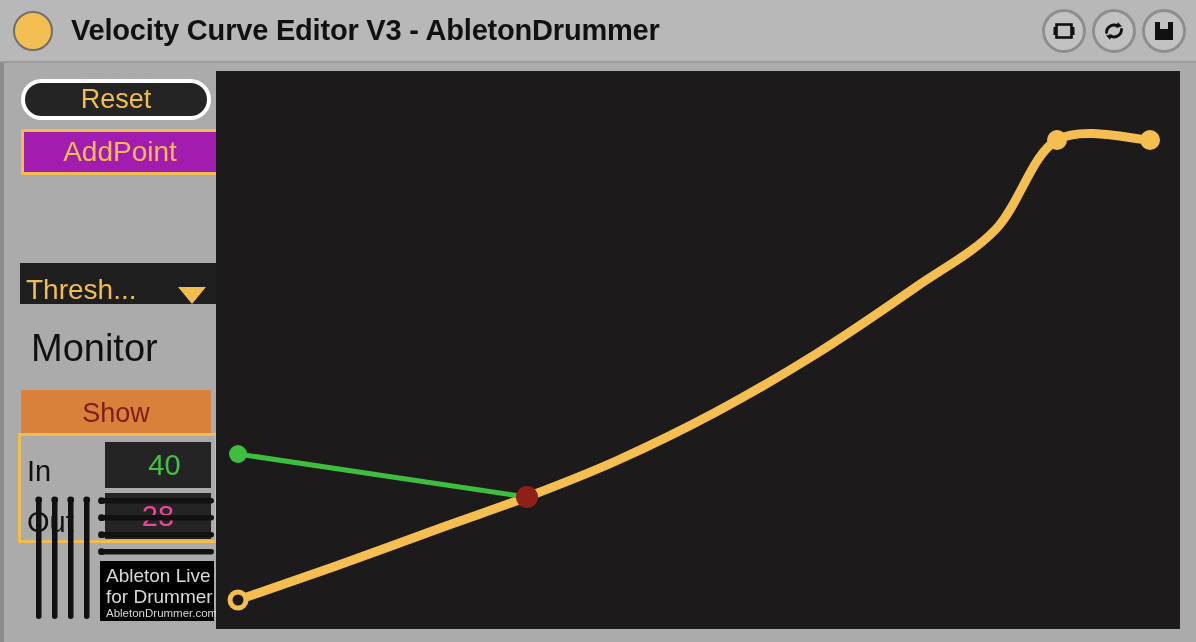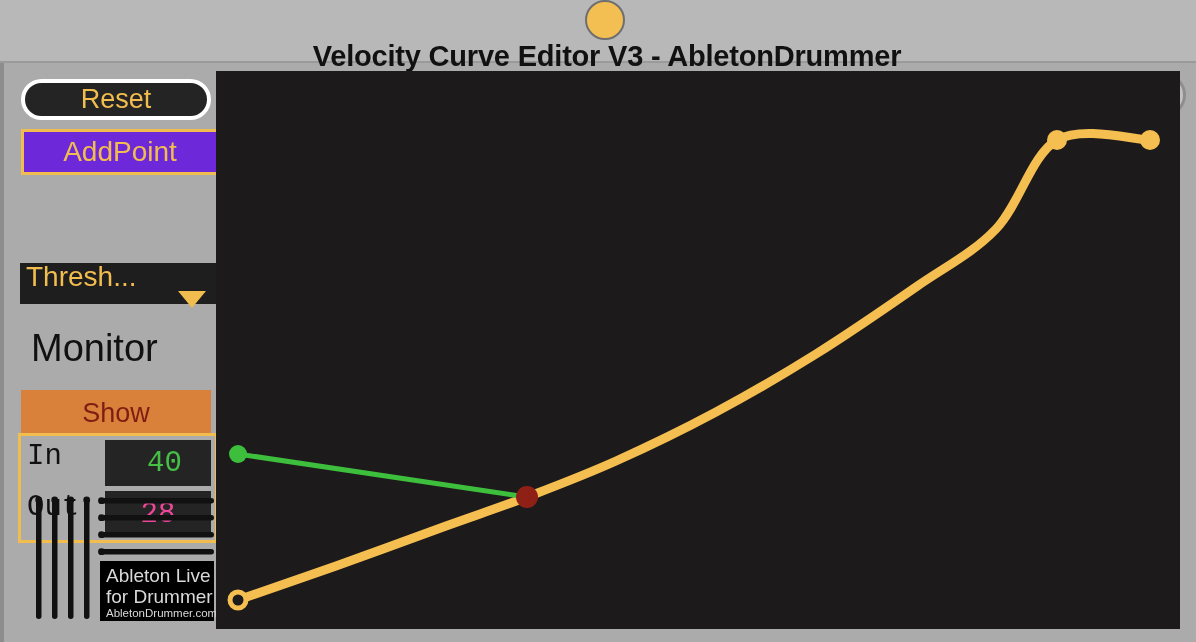--- a/index.html
+++ b/index.html
@@ -23,21 +23,20 @@
   .titlebar {
     position: absolute;
     left: 0; top: 0;
     width: 1196px;
     height: 63px;
     background: #b8b8b8;
     border-bottom: 2px solid #9a9a9a;
     box-sizing: border-box;
     display: flex;
     align-items: center;
-    flex-direction: column;
   }
   .titlebar-dot {
     width: 40px;
     height: 40px;
     border-radius: 50%;
     background: #f3bf52;
     border: 2px solid #6f6f6f;
     box-sizing: border-box;
     margin-left: 13px;
     flex: none;
@@ -96,42 +95,41 @@
     align-items: center;
     justify-content: center;
     cursor: pointer;
   }
   .btn-addpoint {
     position: absolute;
     left: 17px;
     top: 66px;
     width: 198px;
     height: 46px;
-    background: #6d28d9;
+    background: #a21caf;
     border: 3px solid #f2bd4f;
     box-sizing: border-box;
     color: #f2bd4f;
     font-size: 28px;
     display: flex;
     align-items: center;
     justify-content: center;
     cursor: pointer;
   }
   .dropdown-thresh {
     position: absolute;
     left: 16px;
     top: 200px;
     width: 196px;
     height: 41px;
     background: #1e1e1e;
     box-sizing: border-box;
     display: flex;
-    align-items: flex-start;
+    align-items: flex-end;
     cursor: pointer;
-    flex-direction: column;
   }
   .dropdown-thresh .dd-label {
     color: #f2bd4f;
     font-size: 28px;
     margin-left: 6px;
     line-height: 1;
   }
   .dropdown-thresh .dd-caret {
     margin-left: auto;
     margin-right: 10px;
@@ -167,24 +165,23 @@
     left: 14px;
     top: 370px;
     width: 200px;
     height: 110px;
     border: 3px solid #f2bd4f;
     box-sizing: border-box;
     padding: 4px 4px 4px 6px;
   }
   .io-row {
     display: flex;
-    align-items: flex-start;
+    align-items: flex-end;
     height: 48px;
     margin-bottom: 3px;
-    font-family: Liberation Mono, monospace;
   }
   .io-name {
     font-size: 29px;
     color: #111111;
     width: 78px;
     flex: none;
   }
   .io-value {
     flex: 1;
     height: 46px;

